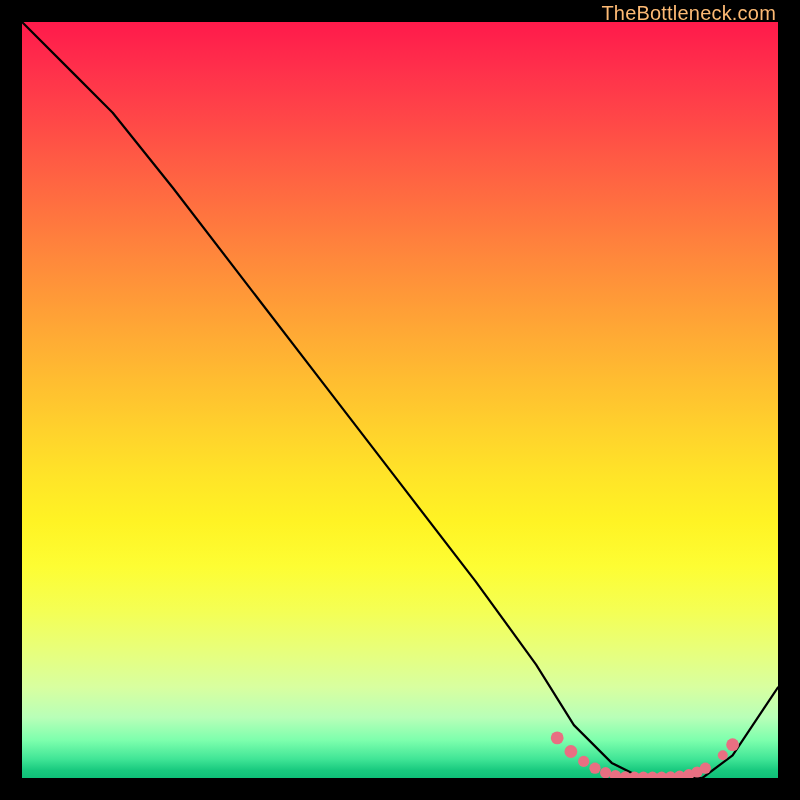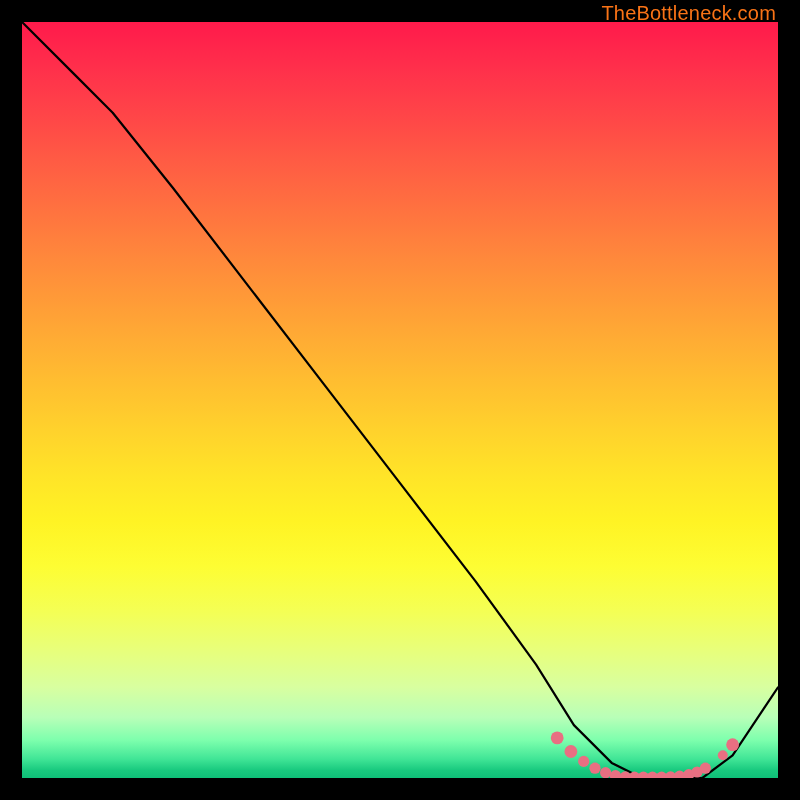--- a/index.html
+++ b/index.html
@@ -52,21 +52,21 @@
       #7dffad 95%,
       #40e596 97.5%,
       #18c97e 99%,
       #0fbf78 100%
     );
   }
   .watermark {
     position: absolute;
     top: 2px;
     right: 24px;
-    color: #f97316;
+    color: #fdba74;
     font-size: 20px;
     letter-spacing: 0.2px;
     user-select: none;
   }
   svg.curves {
     position: absolute;
     inset: 0;
   }
 </style>
 </head>

